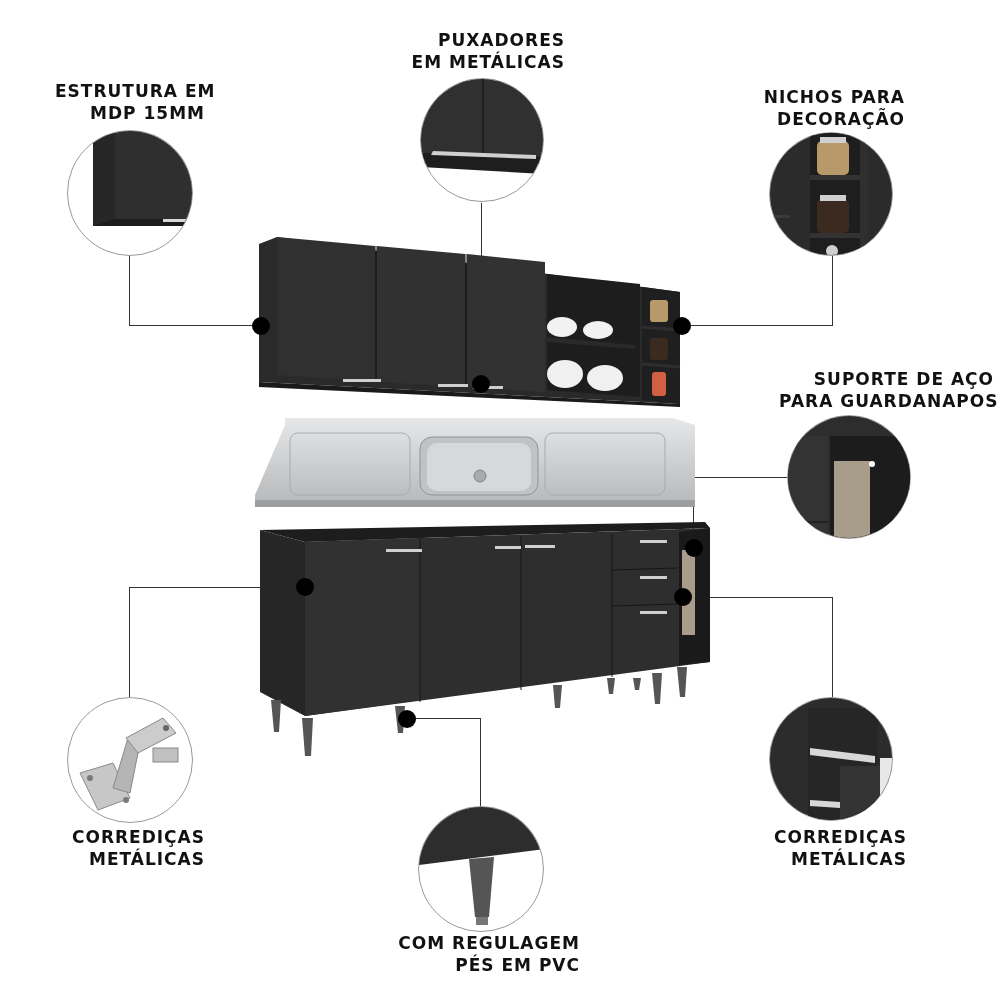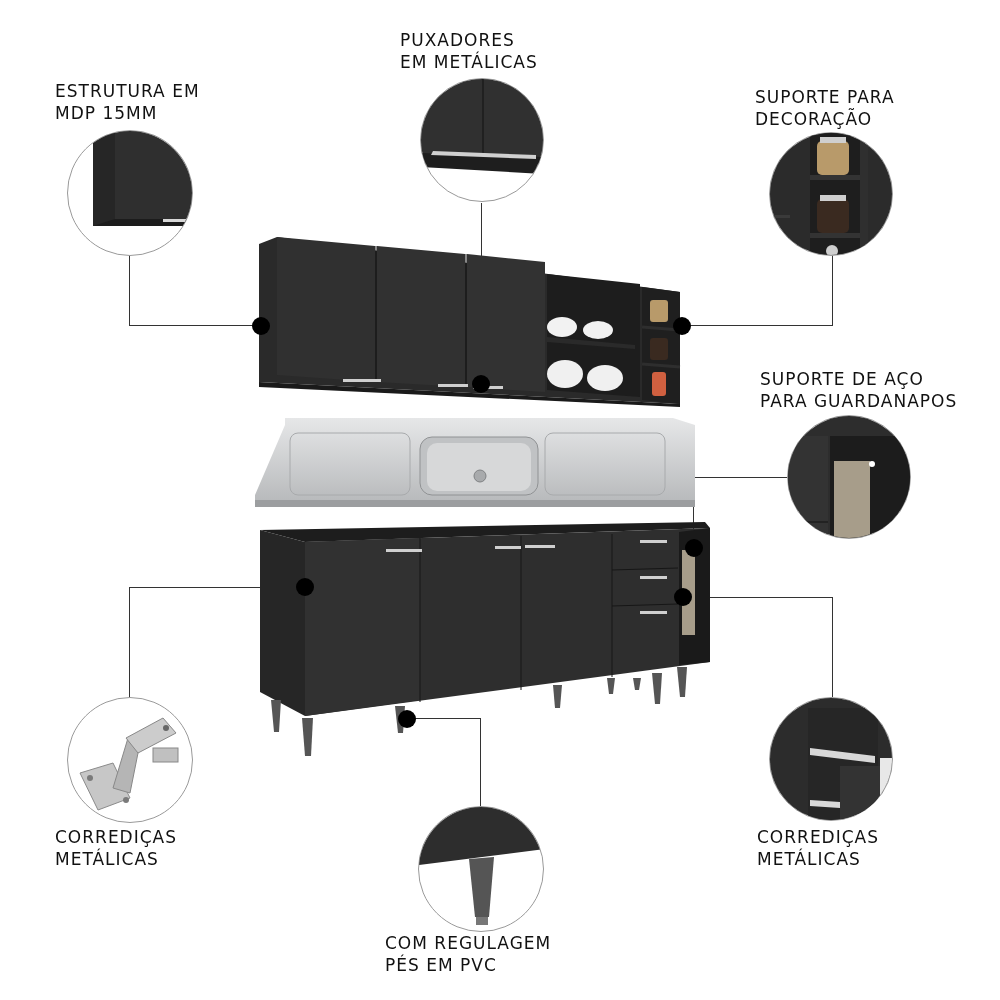--- a/index.html
+++ b/index.html
@@ -1,39 +1,39 @@
 <!DOCTYPE html>
 <html><head>
 <meta charset="utf-8">
 <style>
   html, body { margin:0; padding:0; background:#ffffff; }
   body { width:1000px; height:1000px; position:relative; overflow:hidden; font-family:"DejaVu Sans", sans-serif; }
-  .label { position:absolute; text-align:left; color:#111; font-size:17px; letter-spacing:1px; line-height:22px; font-weight:normal; white-space:nowrap; }
+  .label { position:absolute; text-align:right; color:#111; font-size:17px; letter-spacing:1px; line-height:22px; font-weight:bold; white-space:nowrap; }
   .label span { display:block; }
   .circle { position:absolute; border-radius:50%; overflow:hidden; border:1px solid #9a9a9a; background:#fff; box-sizing:border-box; }
   .line { position:absolute; background:#333; }
   .dot { position:absolute; width:18px; height:18px; border-radius:50%; background:#000; }
   svg { display:block; }
 </style>
 </head>
 <body>
 
 <div class="label" style="left:55px;top:80px;width:150px;">
   <span>ESTRUTURA EM</span>
   <span>MDP 15MM</span>
 </div>
 <div class="label" style="left:400px;top:29px;width:165px;">
   <span>PUXADORES</span>
   <span>EM METÁLICAS</span>
 </div>
 <div class="label" style="left:755px;top:86px;width:150px;">
-  <span>SUPORTE PARA</span>
+  <span>NICHOS PARA</span>
   <span>DECORAÇÃO</span>
 </div>
-<div class="label" style="left:760px;top:368px;width:215px;">
+<div class="label" style="left:779px;top:368px;width:215px;">
   <span>SUPORTE DE AÇO</span>
   <span>PARA GUARDANAPOS</span>
 </div>
 <div class="label" style="left:55px;top:826px;width:150px;">
   <span>CORREDIÇAS</span>
   <span>METÁLICAS</span>
 </div>
 <div class="label" style="left:385px;top:932px;width:195px;">
   <span>COM REGULAGEM</span>
   <span>PÉS EM PVC</span>

